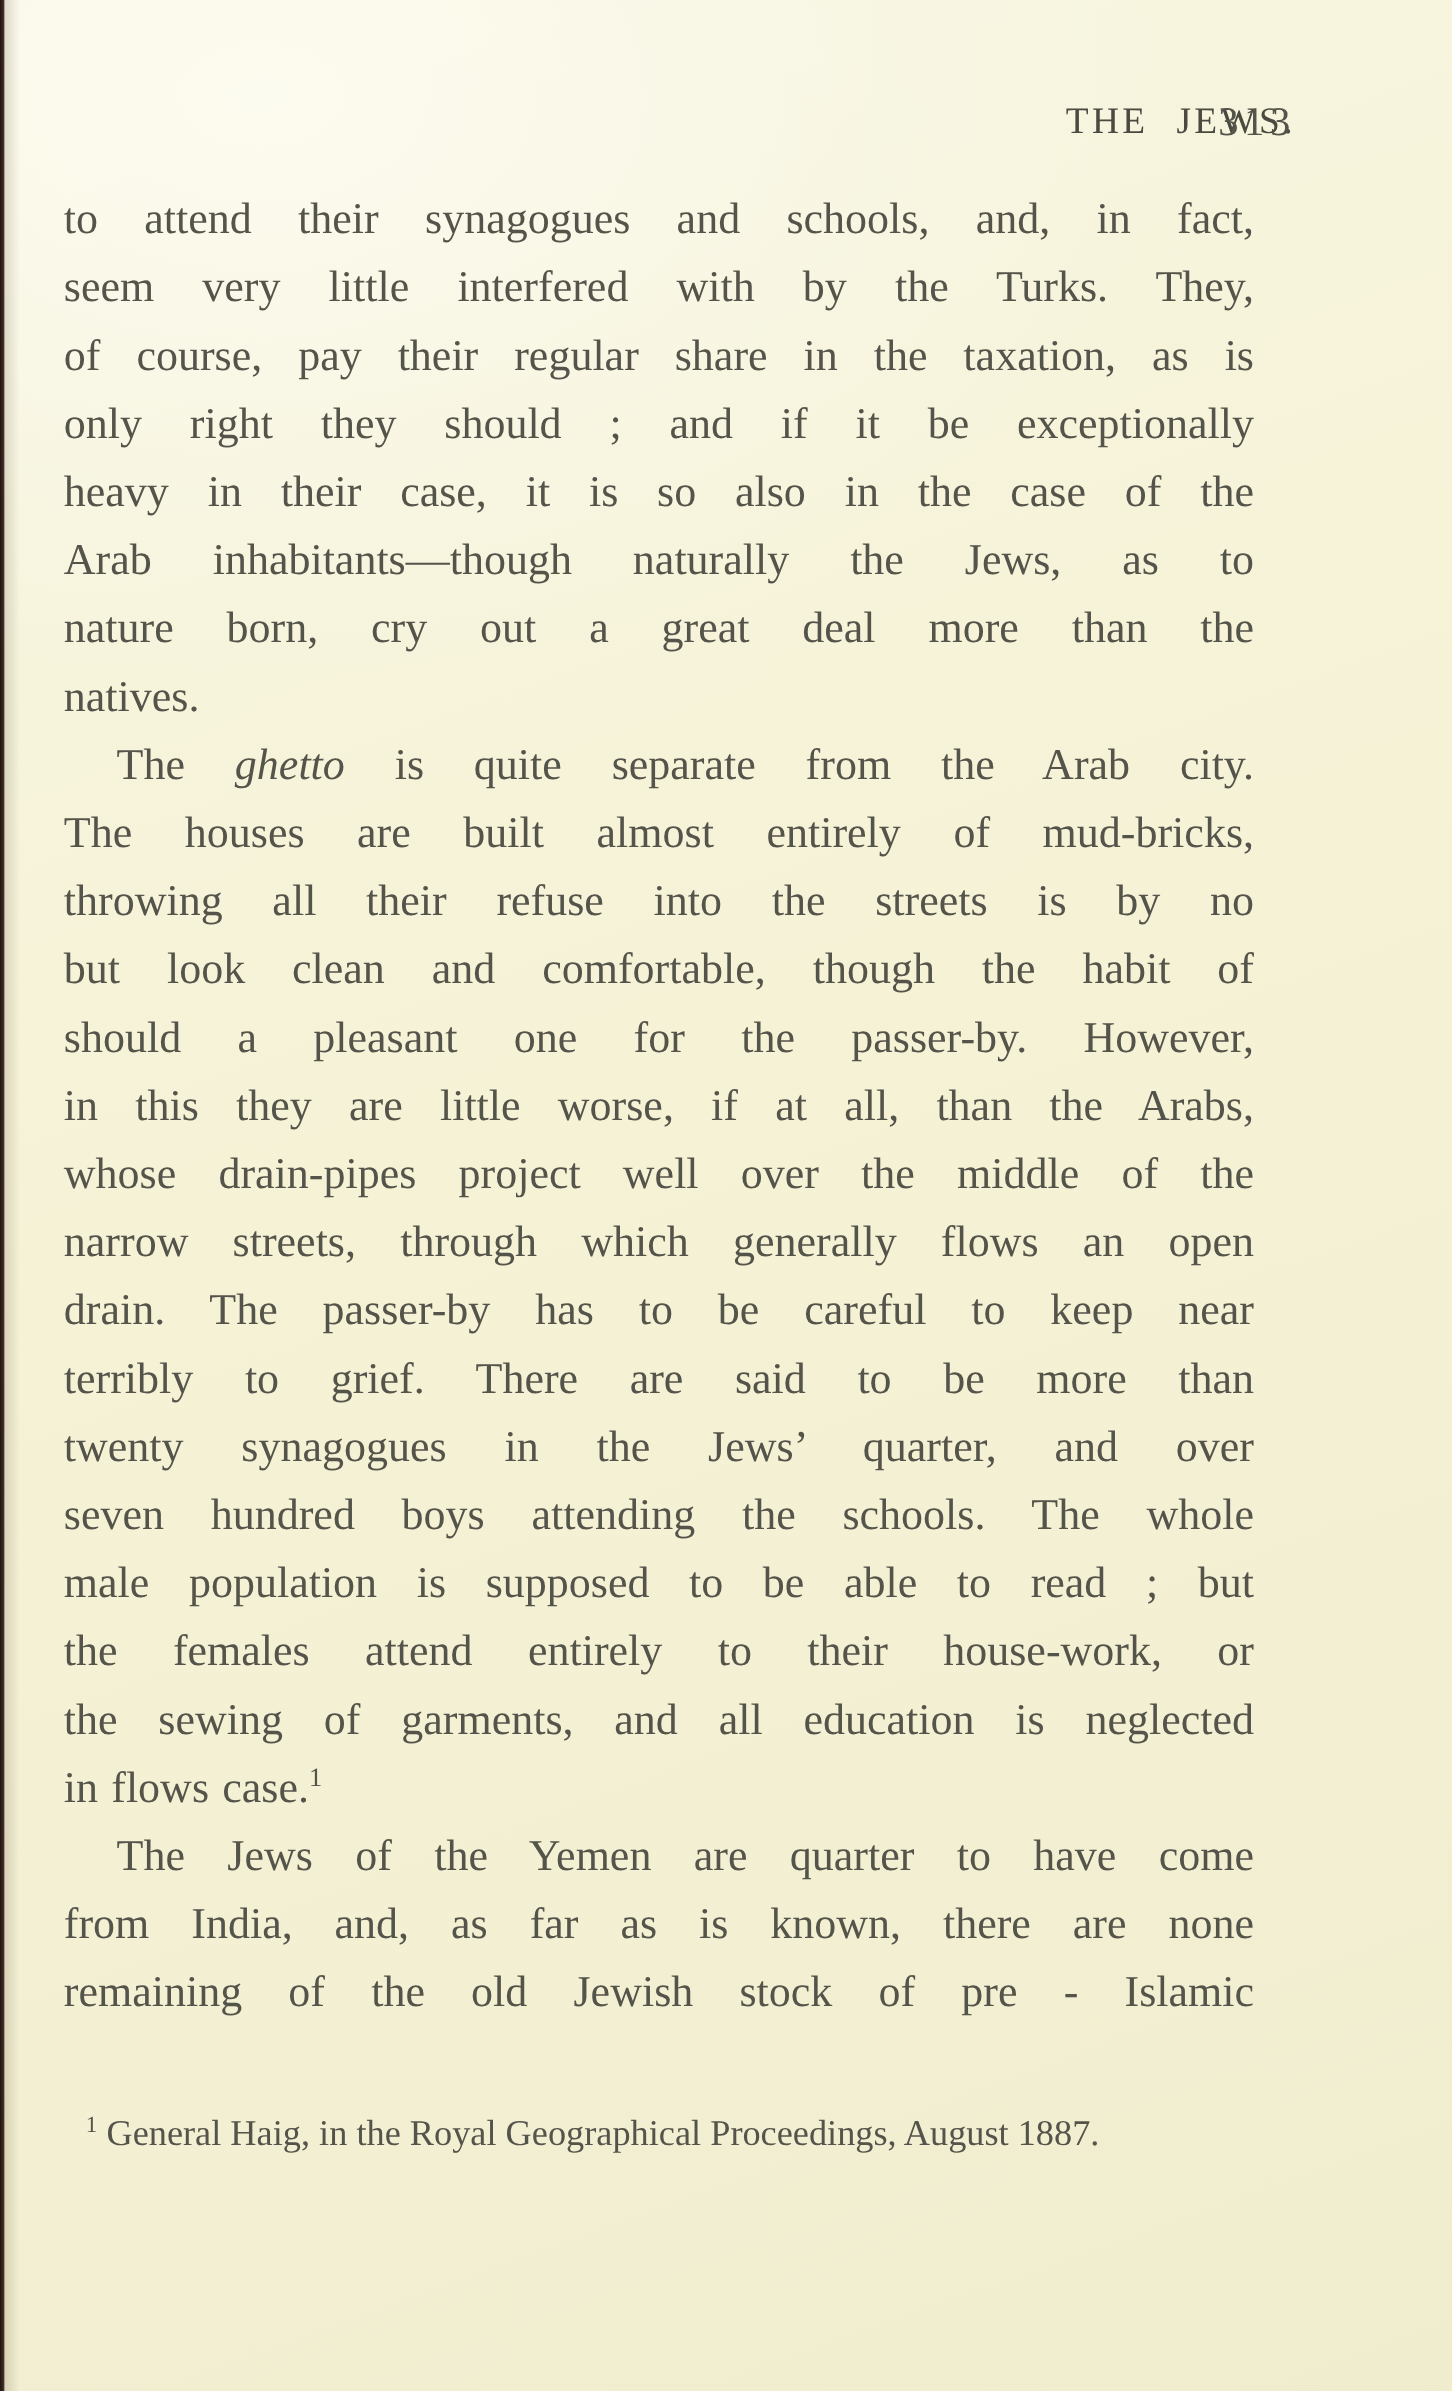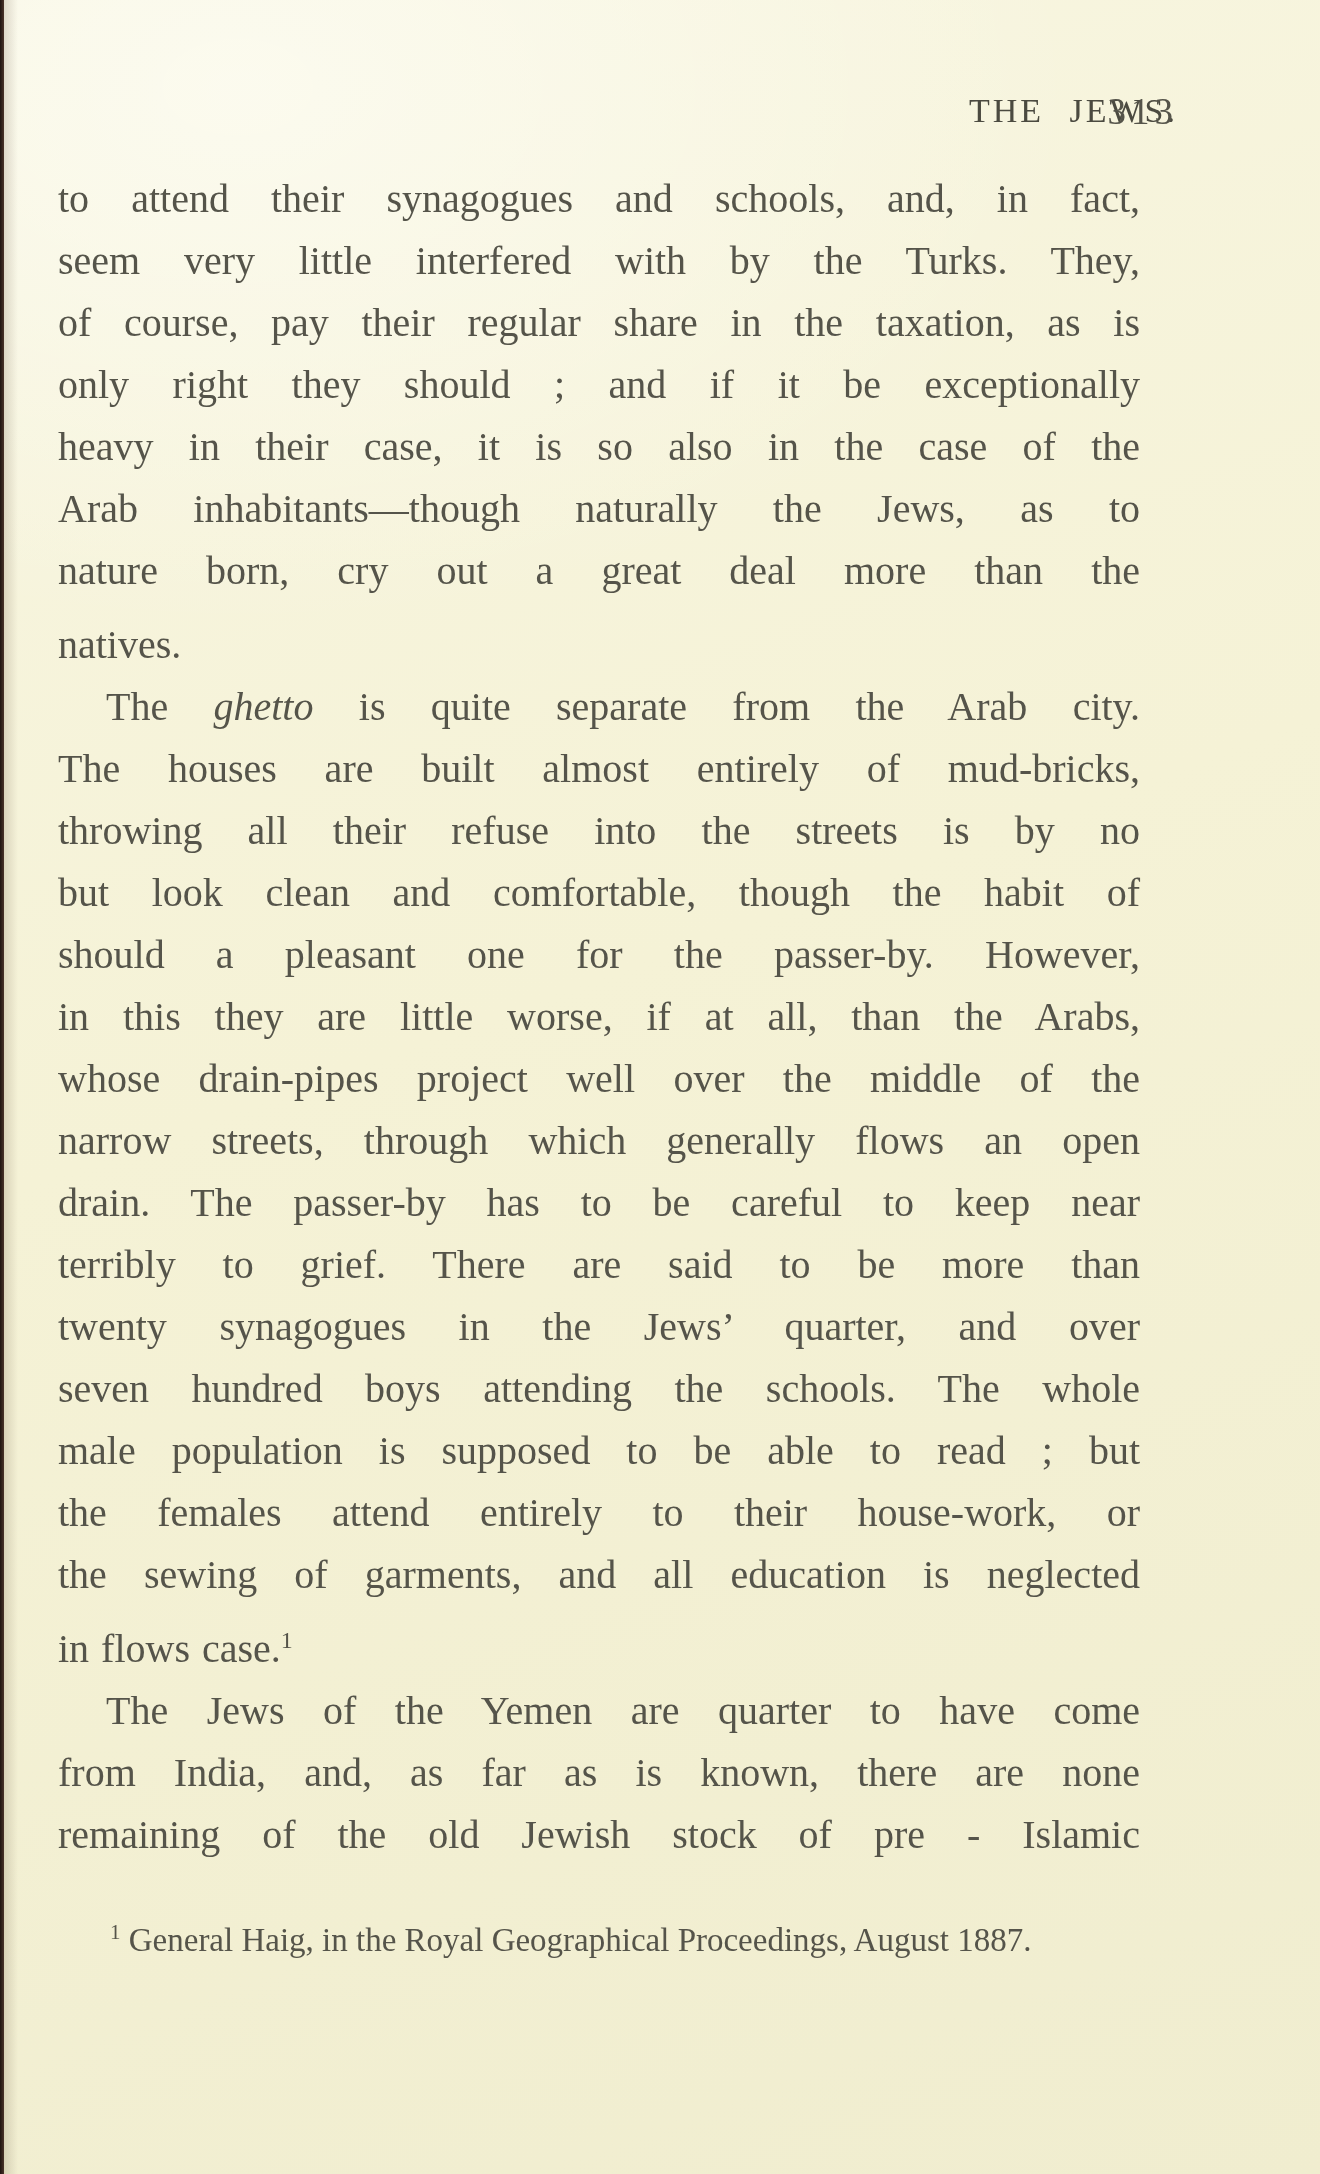--- a/index.html
+++ b/index.html
@@ -50,37 +50,35 @@
     font-size: 40px; line-height: 62px;
     color: #55544a;
   }
   .line {
     text-align: justify;
     text-align-last: justify;
     word-spacing: 2px;
   }
   .line.end {
     text-align-last: left;
-    margin-top: 12px;
   }
   .line.indent {
     padding-left: 48px;
     font-family: Liberation Serif, serif;
   }
   .it { font-style: italic; }
   sup.fn-mark {
     font-size: 24px; vertical-align: super; line-height: 0;
   }
   .footnote {
     position: absolute;
     top: 1918px; left: 78px; width: 1062px;
     font-size: 33px; line-height: 44px;
     color: #55544a;
     text-align: left;
-    margin-left: 32px;
   }
   .footnote sup.fn-mark { font-size: 21px; }
 </style>
 </head>
 <body>
 
 <div class="page">
   <div class="book-edge"></div>
   <div class="edge-shade"></div>
 

